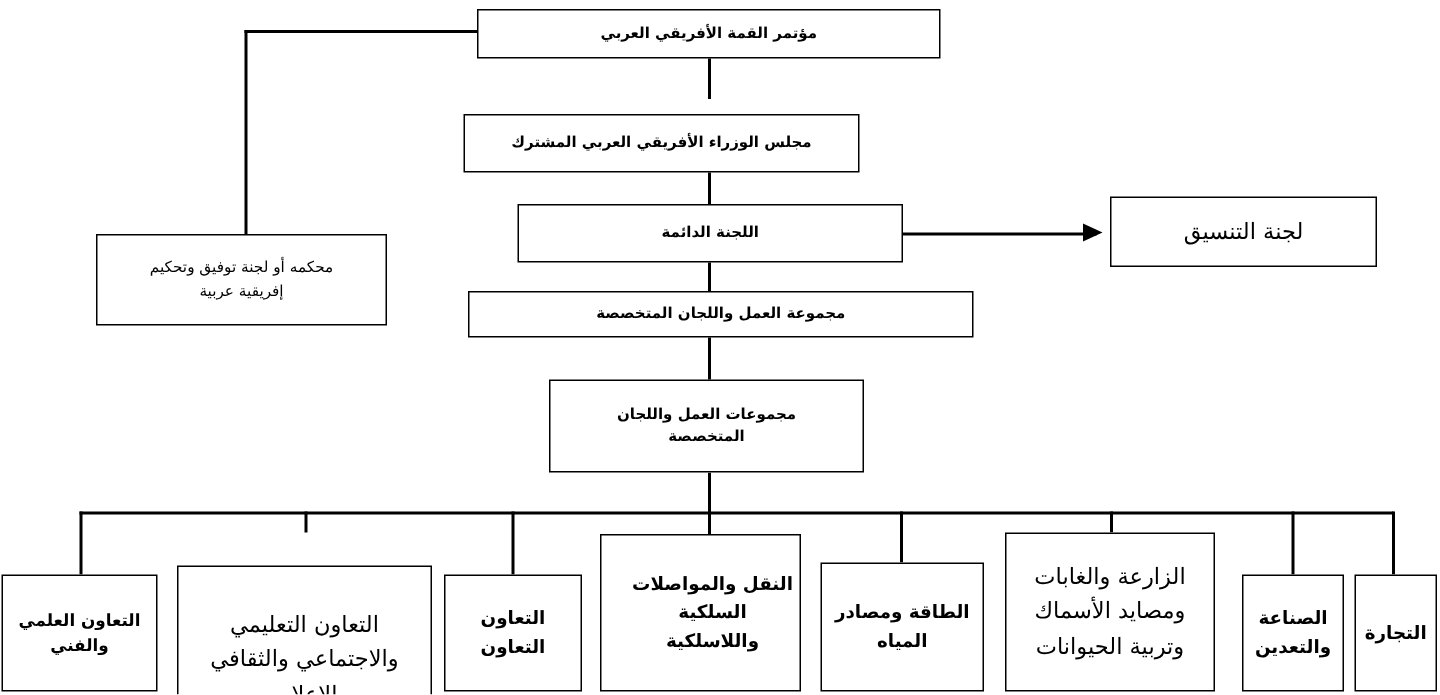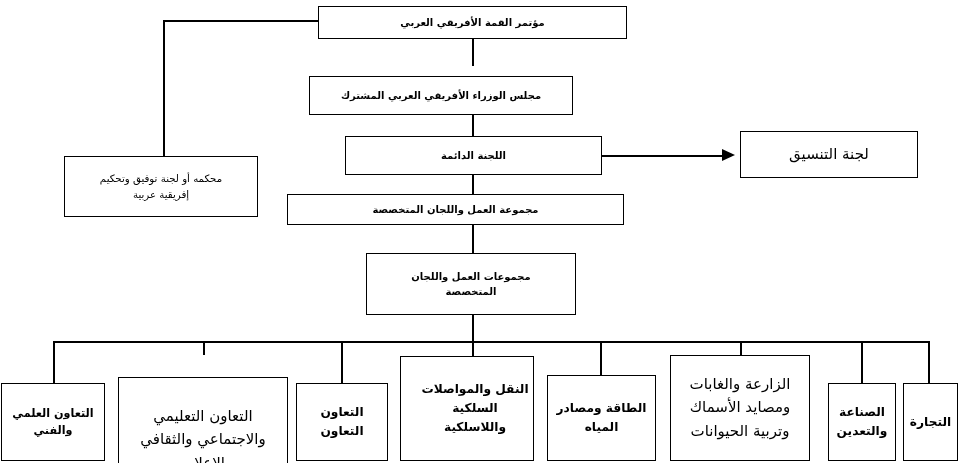--- a/index.html
+++ b/index.html
@@ -110,21 +110,21 @@
 
   <div class="node fs-9" style="left:740px; top:131px; width:178px; height:47px;">
     <span class="label">لجنة التنسيق</span>
   </div>
 
   <div class="node fs-10" style="left:64px; top:156px; width:194px; height:61px;">
     <span class="label">محكمه أو لجنة توفيق وتحكيم
 إفريقية عربية</span>
   </div>
 
-  <div class="node n-strong fs-13" style="left:287px; top:194px; width:337px; height:31px;">
+  <div class="node n-strong fs-13" style="left:312px; top:194px; width:337px; height:31px;">
     <span class="label">مجموعة العمل واللجان المتخصصة</span>
   </div>
 
   <div class="node n-strong fs-13" style="left:366px; top:253px; width:210px; height:62px;">
     <span class="label">مجموعات العمل واللجان
 المتخصصة</span>
   </div>
 
   <div class="node n-strong fs-11" style="left:1px; top:383px; width:104px; height:78px;">
     <span class="label">التعاون العلمي والفني</span>

